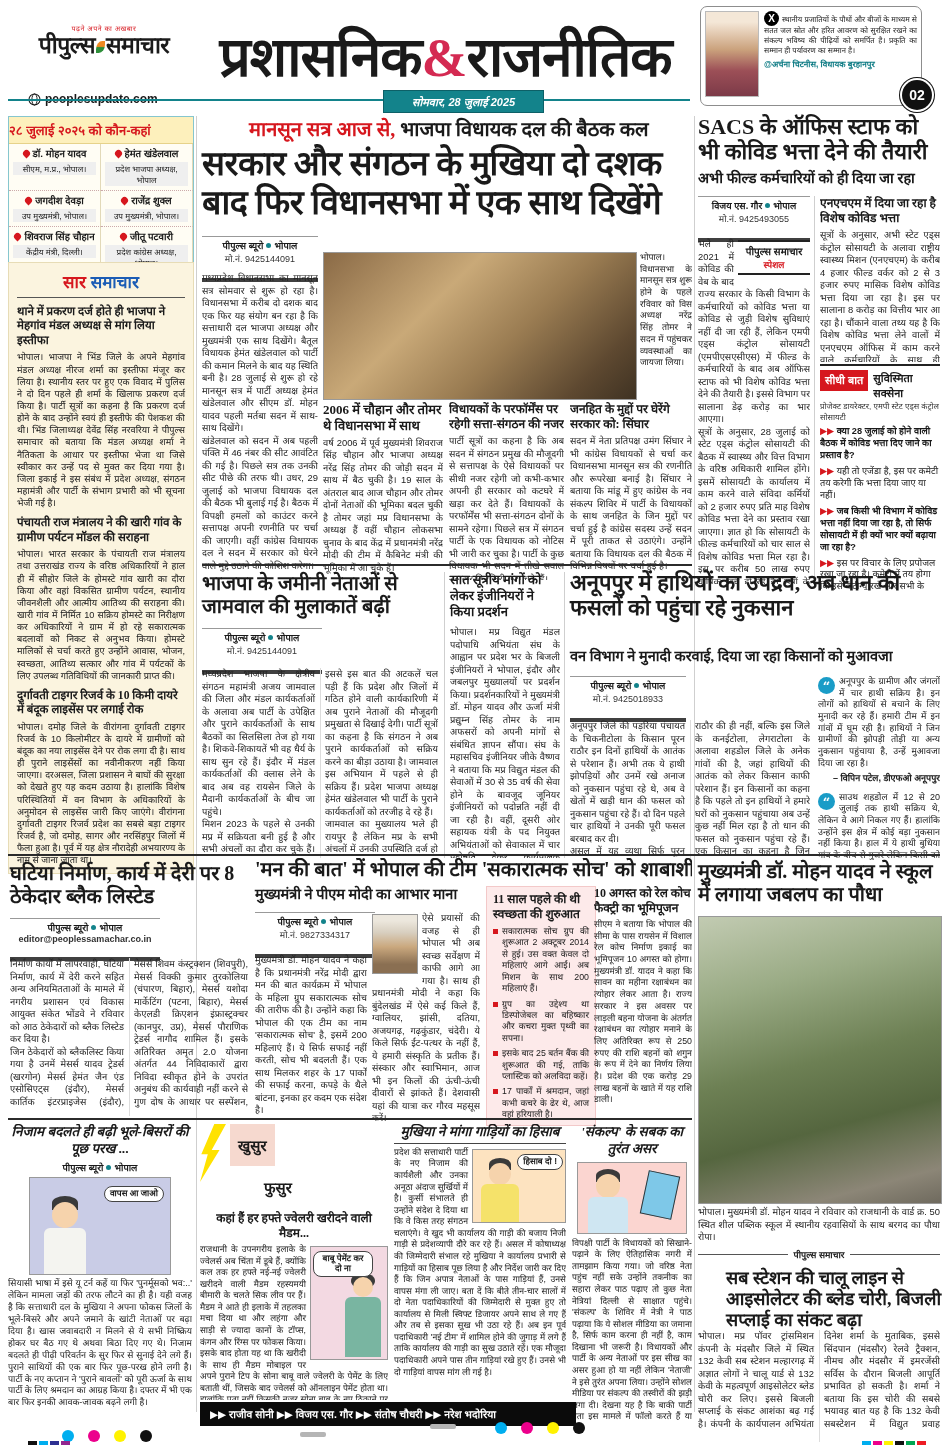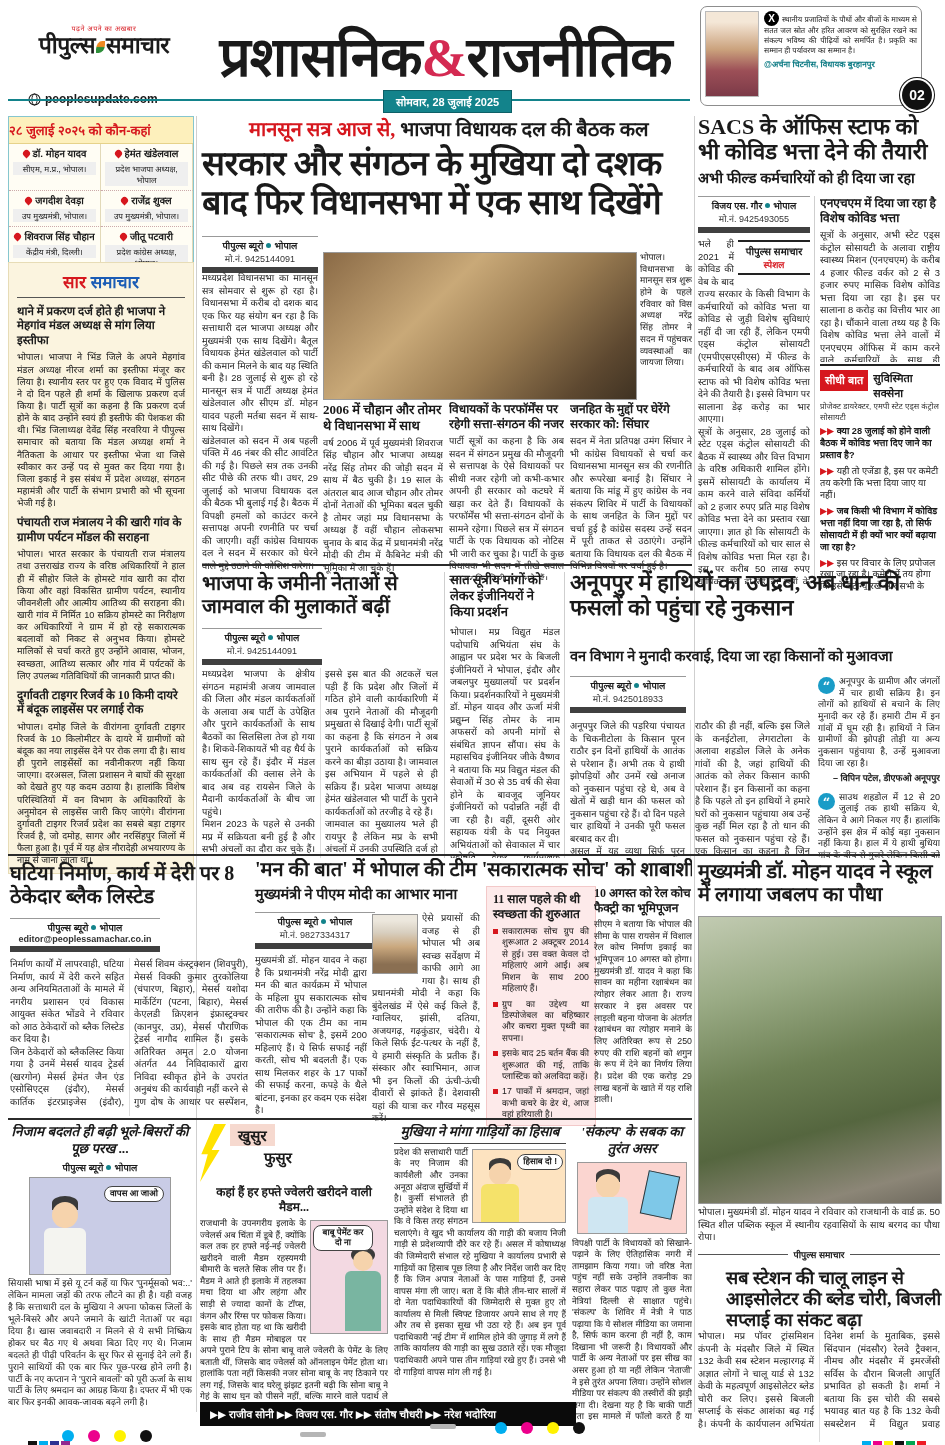--- a/index.html
+++ b/index.html
@@ -15,21 +15,21 @@
   .body-txt{font-size:9.4px;line-height:1.33;color:#222;}
   .cols2{column-count:2;column-gap:10px;column-rule:1px solid #ddd;}
   
   .tagline{color:#d6171e;font-size:7px;text-align:center;letter-spacing:.5px;}
   .logo-txt{font-size:23px;font-weight:bold;letter-spacing:-.5px;line-height:1.05;text-align:center;}
   .leaf{display:inline-block;width:9px;height:12px;background:linear-gradient(180deg,#f08a22 45%,#2f8f3a 55%);border-radius:70% 0 70% 0;margin:0 1px;}
   .site{font-size:12px;font-weight:bold;}
   .mast-title{font-size:55px;font-weight:bold;line-height:1.0;text-align:center;letter-spacing:-1px;}
   .amp{color:#d42a52;}
   .teal-line{background:#13838b;height:2px;}
-  .date-band{background:#13838b;color:#fff;font-size:11px;font-weight:bold;padding:3px 12px;border:1px solid #0d6067;}
+  .date-band{background:#13838b;color:#fff;font-size:11px;font-weight:bold;padding:3px 28px;border:1px solid #0d6067;font-style:italic;}
   .quote-box{border:1.5px solid #8d8d8d;border-radius:7px;padding:4px;display:flex;gap:5px;background:#fff;}
   .quote-photo{width:52px;height:84px;background:linear-gradient(180deg,#f4e7d7 12%,#caa17c 45%,#9c4f57 70%,#7c3a48);border:1px solid #bbb;flex:none;}
   .xicon{display:inline-flex;width:15px;height:15px;border-radius:50%;background:#000;color:#fff;
          font-size:10px;font-weight:bold;align-items:center;justify-content:center;margin-right:3px;}
   .quote-text{font-size:7.6px;line-height:1.3;text-align:justify;color:#222;}
   .quote-by{color:#0d7b84;font-weight:bold;font-size:8.2px;margin-top:2px;}
   .pagenum{width:30px;height:30px;border-radius:50%;background:#111;color:#fff;font-size:14px;font-weight:bold;
            display:flex;align-items:center;justify-content:center;box-shadow:0 0 0 2px #fff,0 0 0 3px #111;}
   
   .ww{border:1.5px solid #86c6ce;background:#fffdf4;}
@@ -43,21 +43,21 @@
   .kicker{font-size:20px;font-weight:bold;line-height:1.1;margin-left:47px;}
   .kicker .red{color:#d6171e;}
   .lead-head{font-size:34px;font-weight:bold;line-height:1.16;letter-spacing:-.5px;}
   .h-22{font-size:22px;font-weight:bold;line-height:1.15;}
   .h-20{font-size:20px;font-weight:bold;line-height:1.15;}
   .h-18{font-size:18px;font-weight:bold;line-height:1.18;}
   .h-13{font-size:13px;font-weight:bold;line-height:1.22;}
   .h-12{font-size:12px;font-weight:bold;line-height:1.25;}
   .subhead{font-size:14.5px;font-weight:bold;line-height:1.2;}
   .byline{font-size:9.3px;font-weight:bold;text-align:center;border-top:1px solid #999;padding-top:2px;}
-  .phone{font-size:9px;text-align:center;border-bottom:6px solid #404040;padding-bottom:2px;color:#333;}
+  .phone{font-size:9px;text-align:center;border-bottom:4px solid #404040;padding-bottom:13px;color:#333;}
   .bdot{display:inline-block;width:5px;height:5px;border-radius:50%;background:#13838b;margin:0 3px 1px;}
   .photo{border:1px solid #999;}
   
   .saar{background:#fbf4df;border:1px solid #e7dcb6;padding:7px 8px;}
   .saar-head{font-size:17px;font-weight:bold;text-align:center;border-bottom:1.5px solid #555;padding-bottom:4px;margin-bottom:5px;}
   .saar-head .r{color:#d6171e;} .saar-head .b{color:#1b5cb5;}
   .saar-title{font-size:11.6px;font-weight:bold;line-height:1.25;margin:7px 0 3px;}
   .saar-body{font-size:9.2px;line-height:1.32;}
   
   .special-logo{float:right;width:72px;border-top:2px solid #222;border-bottom:2px solid #222;text-align:center;
@@ -82,21 +82,21 @@
   .bullet{font-size:8.8px;line-height:1.3;margin-top:4px;padding-left:9px;position:relative;text-align:justify;}
   .bullet::before{content:"";position:absolute;left:0;top:3px;width:5px;height:5px;background:#d6171e;}
   
   .cartoon{position:relative;border:1px solid #999;}
   .bubble{position:absolute;background:#fff;border:1px solid #444;border-radius:8px;padding:2px 5px;
           font-size:8.5px;font-weight:bold;text-align:center;line-height:1.15;}
   .head-c{position:absolute;border-radius:50%;background:#f6d3ac;}
   .hair{position:absolute;background:#3a3a3a;border-radius:50% 50% 0 0;}
   .torso{position:absolute;border-radius:6px 6px 0 0;}
   .feat-title{font-size:13.5px;font-weight:bold;font-style:italic;text-align:center;line-height:1.25;}
-  .khusur-tag{display:inline-block;background:#f6d9cf;padding:1px 8px;font-weight:bold;font-size:15px;}
+  .khusur-tag{display:inline-block;background:#f6d9cf;padding:11px 8px;font-weight:bold;font-size:15px;}
   .bolt{width:26px;height:58px;background:#ffe200;clip-path:polygon(55% 0,100% 0,45% 45%,75% 45%,0 100%,30% 52%,5% 52%);}
   .contrib{background:#0b0b0b;color:#fff;font-size:10.5px;font-weight:bold;display:flex;align-items:center;padding:0 10px;}
   .credit-row{display:flex;align-items:center;gap:6px;font-size:9px;font-weight:bold;color:#222;}
   .credit-row .ln{flex:1;height:1px;background:#555;}
   .dot{width:12px;height:12px;border-radius:50%;display:inline-block;margin-right:14px;}
   .dc{background:#00aeef;}.dm{background:#ec008c;}.dy{background:#fff200;}.dk{background:#111;}
   .dash{display:inline-block;width:26px;height:5px;background:#b5b5b5;border-radius:2px;}
   .sq{width:9px;height:9px;display:inline-block;margin-right:2px;}
 </style>
 </head>

